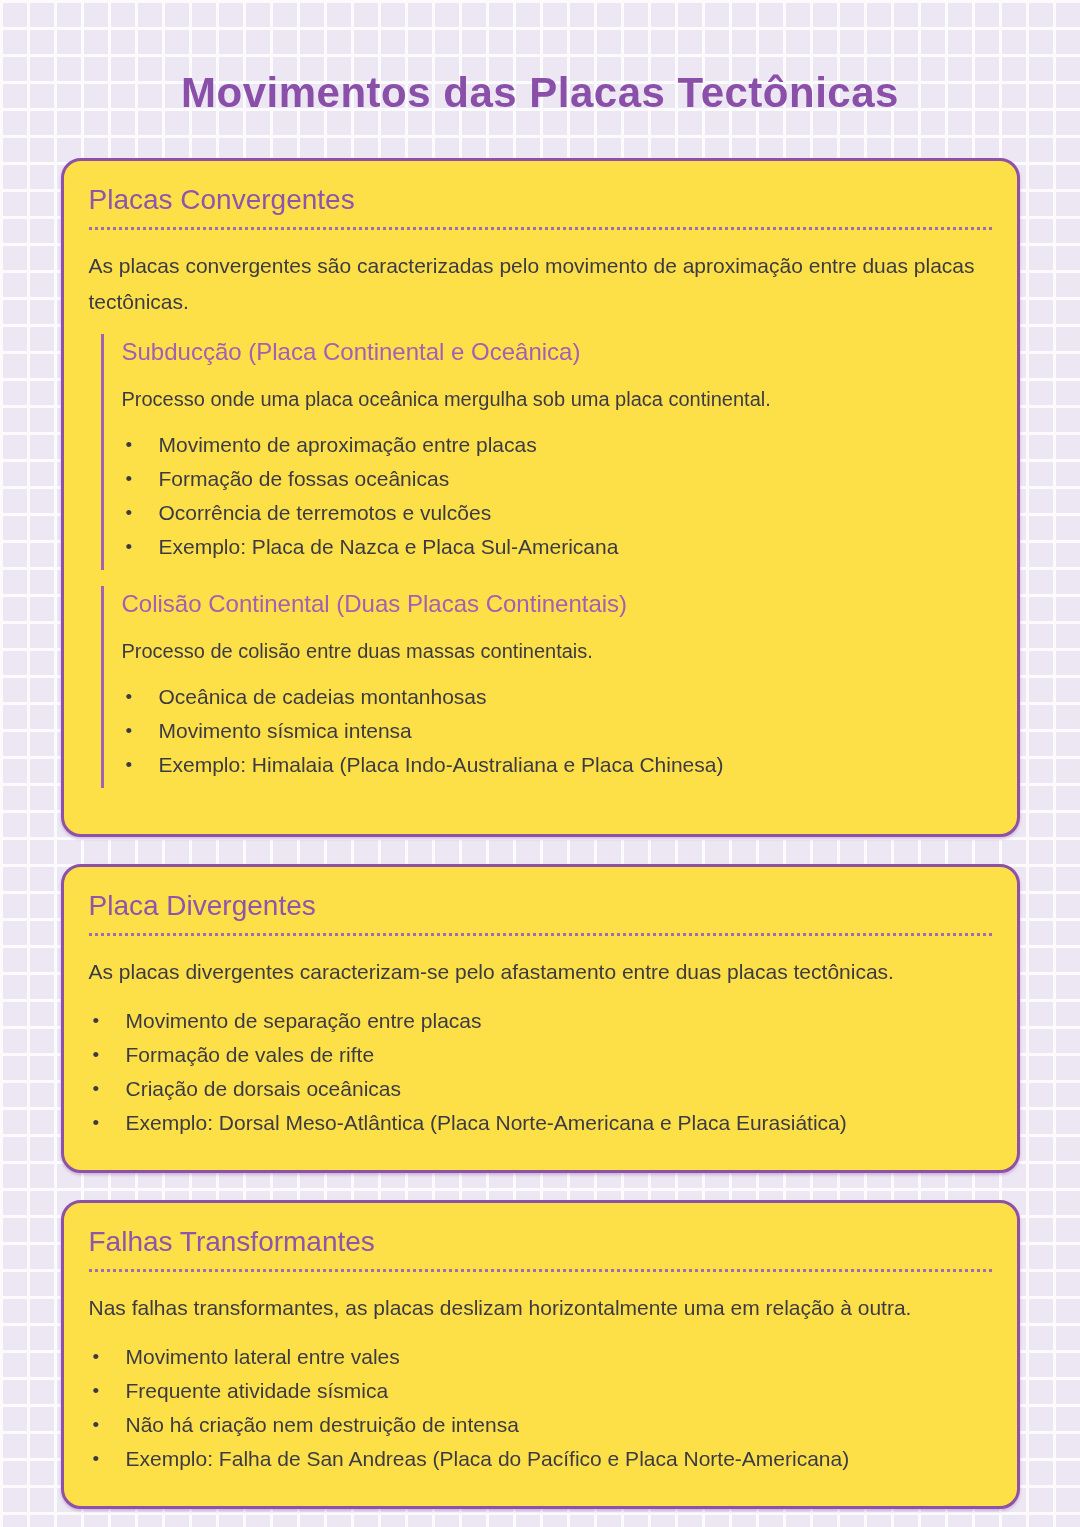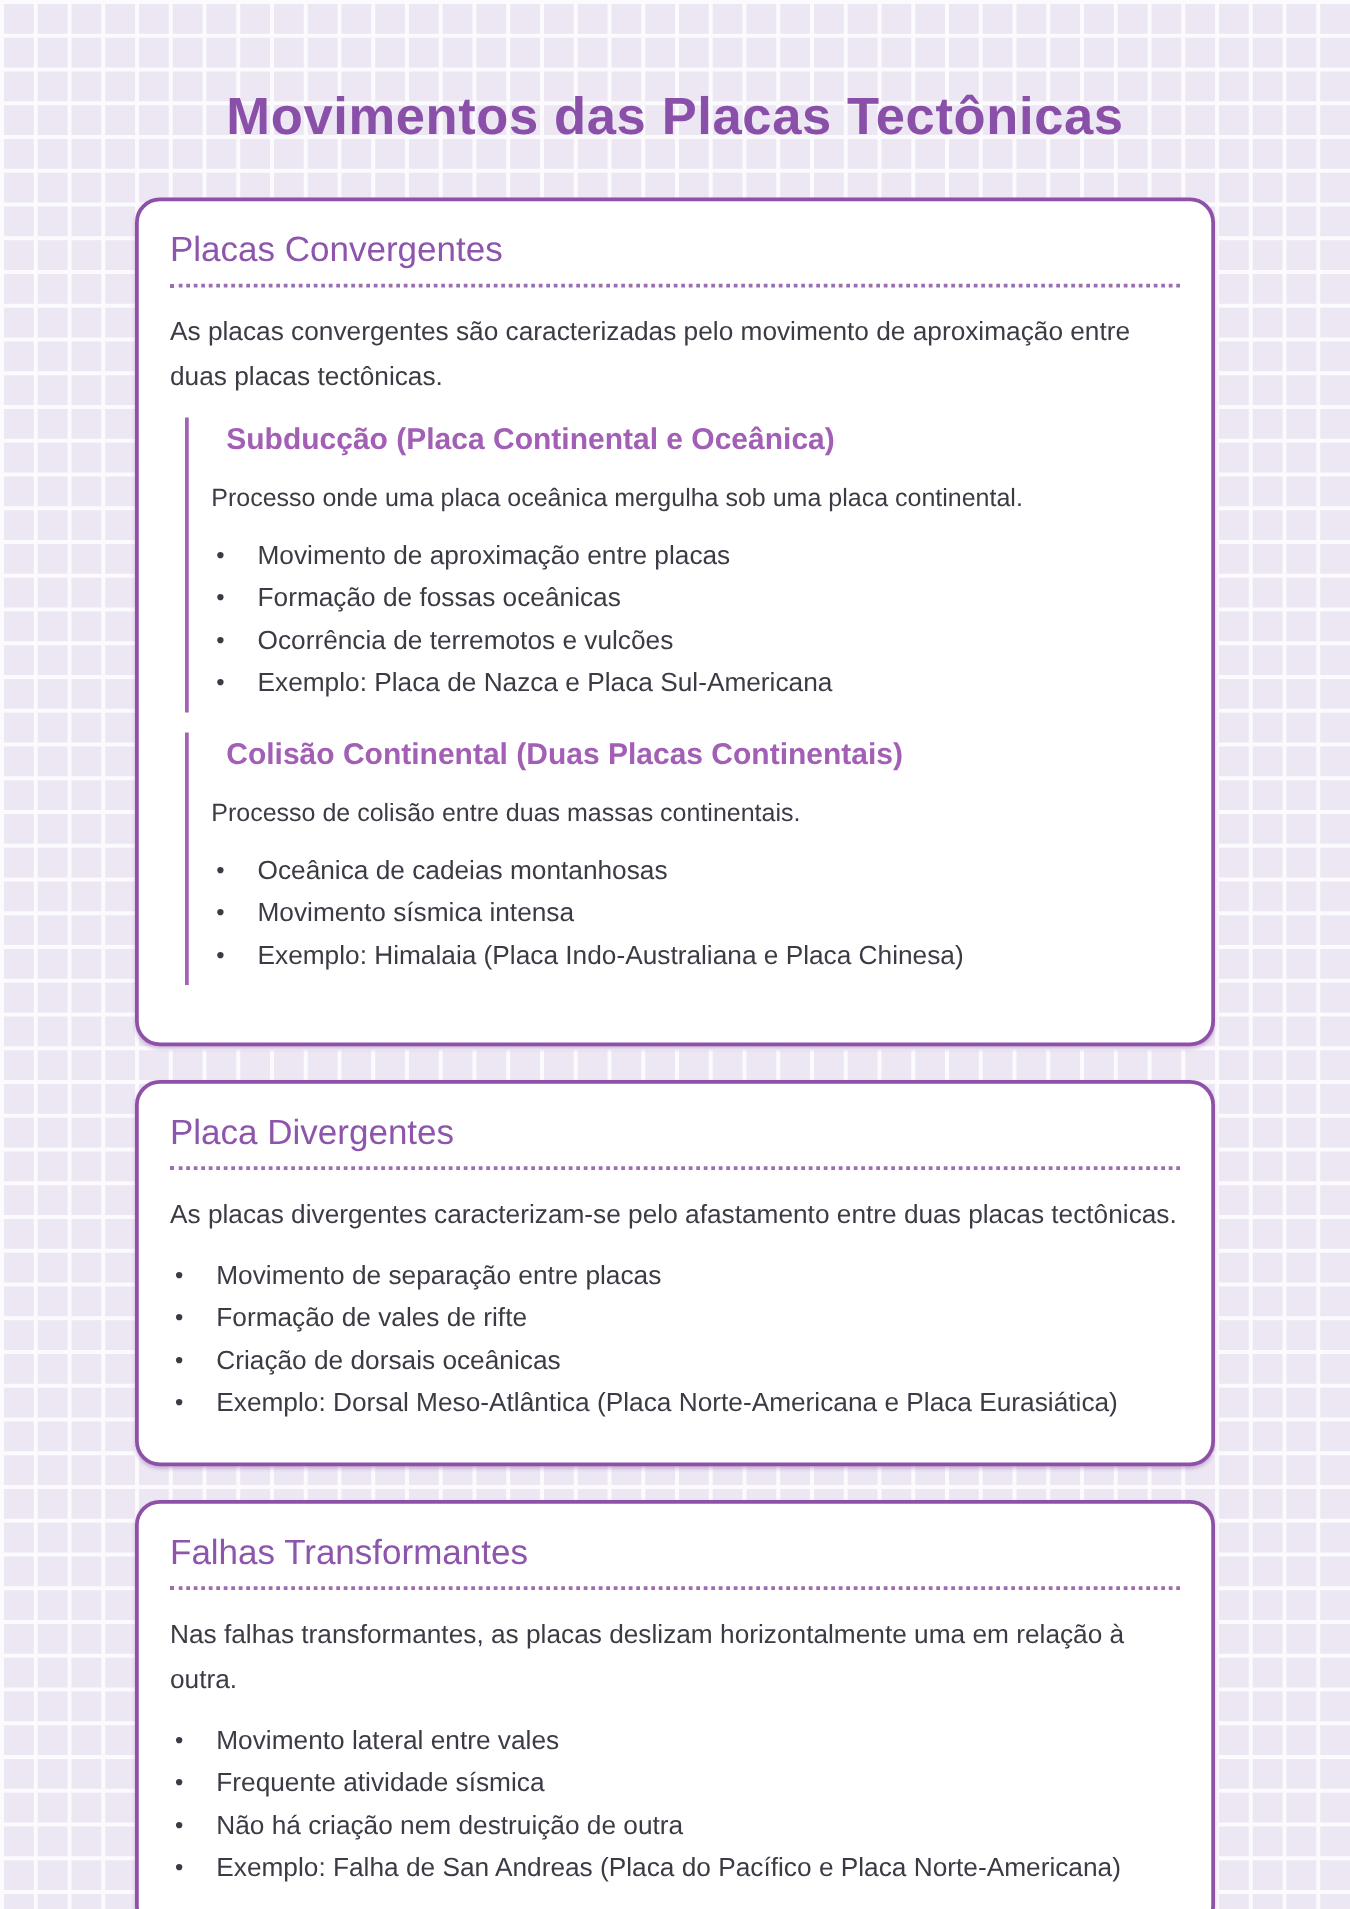--- a/index.html
+++ b/index.html
@@ -19,23 +19,23 @@
     padding-top: 68px;
     margin-bottom: 40px;
     text-align: center;
     font-size: 42px;
     line-height: 50px;
     font-weight: 600;
     letter-spacing: 0.5px;
     color: #8a4fa8;
   }
   .card {
-    width: 864px;
+    width: 959px;
     margin: 0 auto 27px auto;
-    background: #ffffff;
+    background: #fde047;
     border: 3px solid #8e51a8;
     border-radius: 20px;
     padding: 20px 25px 30px 25px;
     box-shadow: 0 2px 3px rgba(141, 79, 165, 0.35);
   }
   .section-heading {
     margin: 0;
     font-size: 28px;
     line-height: 38px;
     font-weight: 400;
@@ -48,24 +48,24 @@
     font-size: 21px;
     line-height: 36px;
     color: #3c3b45;
   }
   .subsection {
     border-left: 3px solid #a262b5;
     margin: 14px 0 16px 12px;
     padding: 2px 0 6px 18px;
   }
   .subsection-heading {
-    margin: 0 0 14px 12px;
+    margin: 0 0 14px 0;
     font-size: 24px;
     line-height: 32px;
-    font-weight: 700;
+    font-weight: 400;
     color: #a25fb5;
   }
   .subsection-desc {
     margin: 0 0 11px 0;
     font-size: 20px;
     line-height: 35px;
     color: #3c3b45;
   }
   ul.bullets {
     list-style: none;
@@ -167,20 +167,20 @@
     <li class="bullet">
       <span class="dot">•</span>
       <span class="bullet-text">Movimento lateral entre vales</span>
     </li>
     <li class="bullet">
       <span class="dot">•</span>
       <span class="bullet-text">Frequente atividade sísmica</span>
     </li>
     <li class="bullet">
       <span class="dot">•</span>
-      <span class="bullet-text">Não há criação nem destruição de outra</span>
+      <span class="bullet-text">Não há criação nem destruição de intensa</span>
     </li>
     <li class="bullet">
       <span class="dot">•</span>
       <span class="bullet-text">Exemplo: Falha de San Andreas (Placa do Pacífico e Placa Norte-Americana)</span>
     </li>
   </ul>
 </section>
 
 </body></html>

